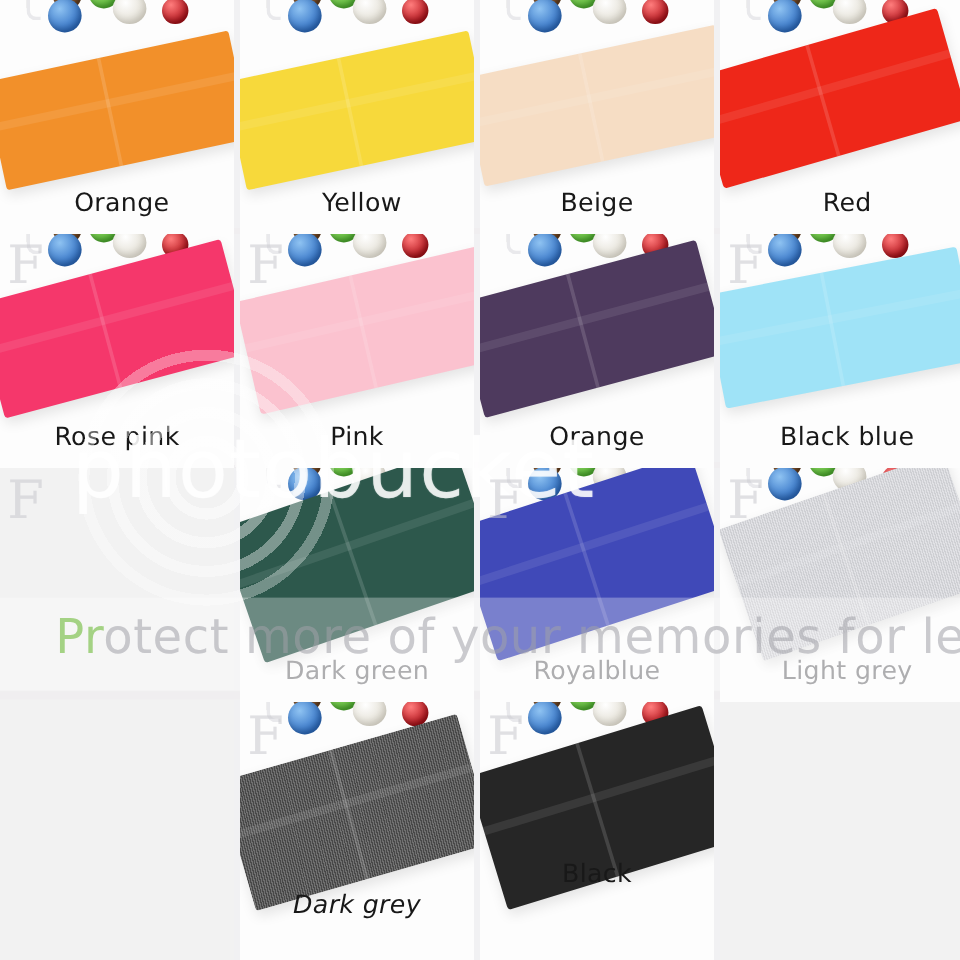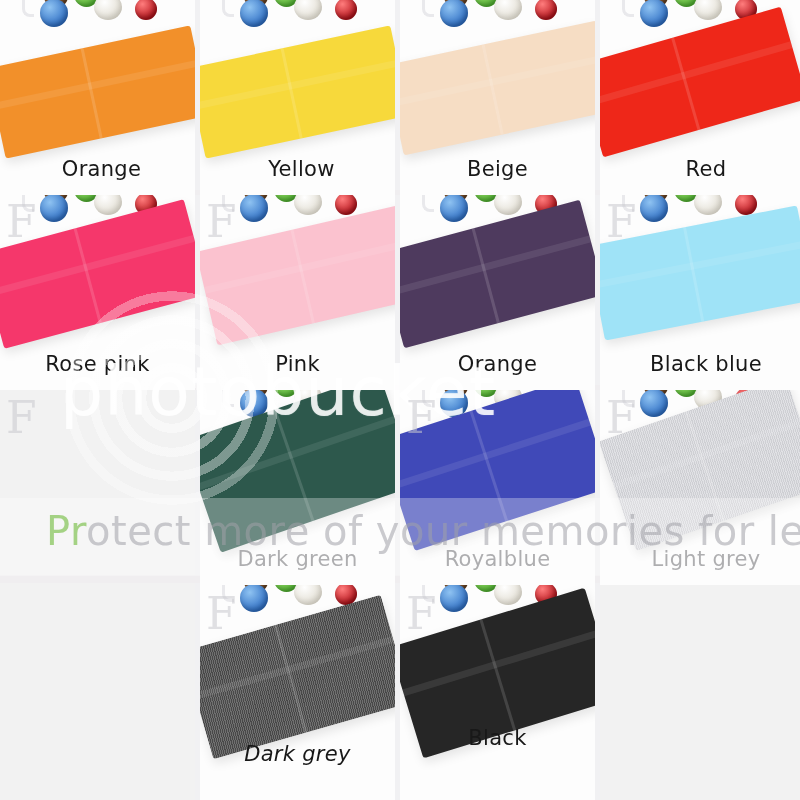--- a/index.html
+++ b/index.html
@@ -364,21 +364,21 @@
         <span class="prop p-brown"></span>
         <span class="prop p-blue"></span>
         <span class="prop p-green"></span>
         <span class="prop p-white"></span>
         <span class="p-stem"></span>
         <span class="prop p-cherry"></span>
       </div>
       <div class="scarf-wrap">
         <div class="scarf" style="left: 2px; top: 30px; width: 204px; height: 116px; transform: rotate(-17deg); background-color: rgb(38, 38, 38);"></div>
       </div>
-      <div class="label" style="bottom:50px;margin-top:12px;">Black</div>
+      <div class="label" style="bottom:60px;margin-top:12px;">Black</div>
     </div>
   </div>
 
   <div class="wm wm-rings"></div>
   <div class="wm wm-bucket">photobucket</div>
   <div class="wm wm-band"></div>
   <div class="wm wm-tag"><span class="hl">Pr</span>otect more of your memories for less!</div>
   <div class="wm wm-f" style="left:6px;top:196px;">F</div>
   <div class="wm wm-f" style="left:206px;top:196px;">F</div>
   <div class="wm wm-f" style="left:606px;top:196px;">F</div>

